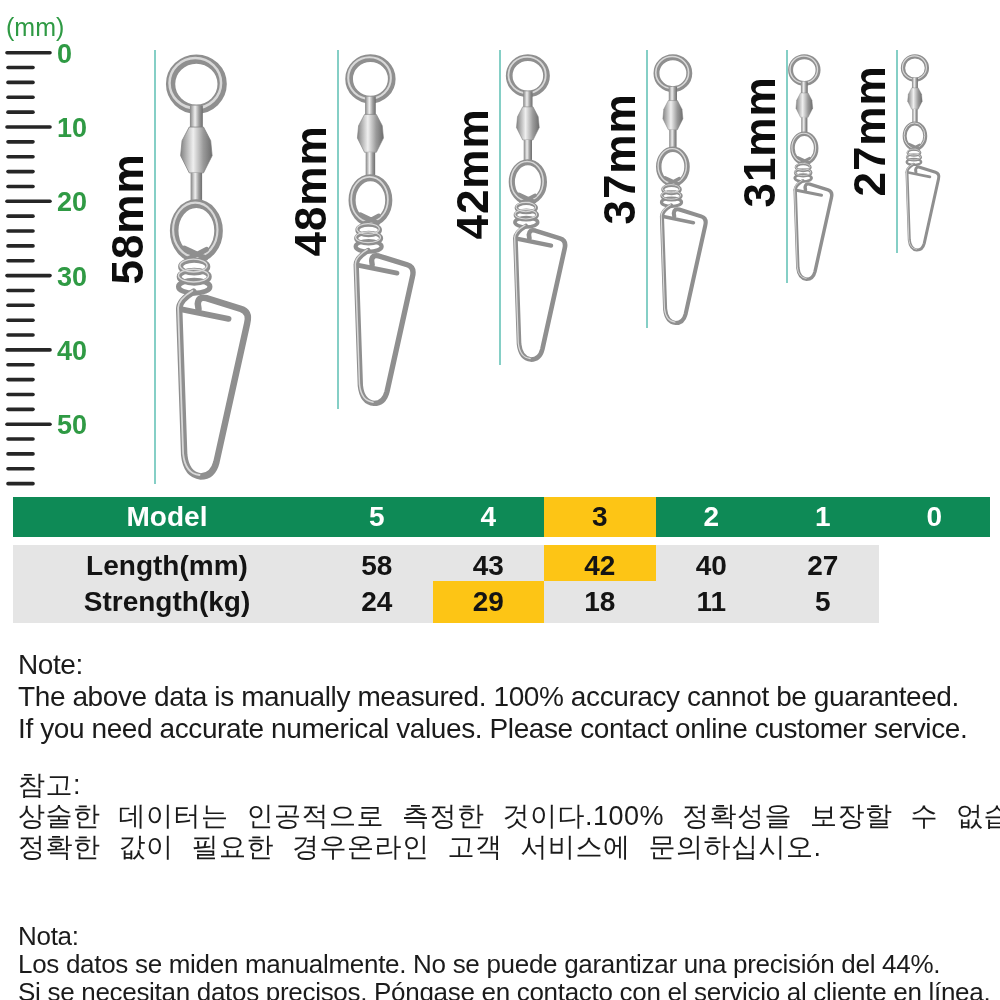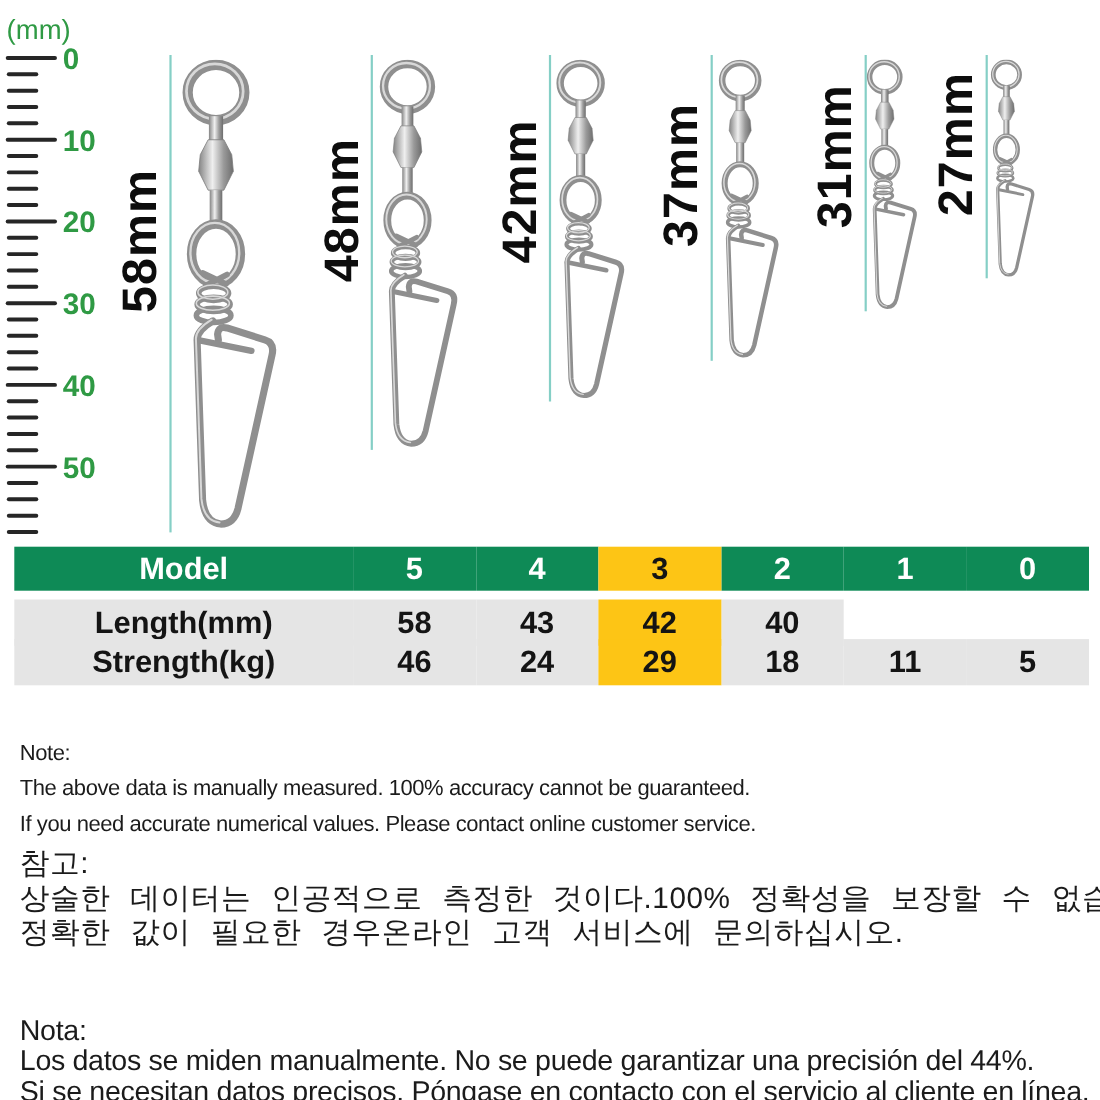--- a/index.html
+++ b/index.html
@@ -23,21 +23,21 @@
   .t-row{display:grid;grid-template-columns:308px repeat(6,1fr);}
   .t-header{height:40px;line-height:40px;}
   .t-body{height:28px;line-height:42px;margin-top:8px;border-radius:16px;}
   .t-cell{text-align:center;font-size:28px;}
   .t-header .t-cell{background:var(--header-bg,#0e8a56);color:var(--header-text,#fff);}
   .t-body .t-cell{background:var(--body-bg,#e5e5e5);color:var(--body-text,#141414);}
   .t-cell.hl{background:var(--highlight-bg,#fdc515) !important;color:#141414 !important;}
 
   
   .note{position:absolute;left:18px;white-space:nowrap;color:#1b1b1b;}
-  .note-en{top:669px;font-size:20px;line-height:32px;letter-spacing:-0.4px;}
+  .note-en{top:649px;font-size:28px;line-height:32px;letter-spacing:-0.4px;}
   .note-ko{top:770px;font-size:27px;line-height:31px;letter-spacing:0.5px;word-spacing:10px;font-weight:400;}
   .note-es{top:886px;font-size:26px;line-height:28px;letter-spacing:-0.3px;margin-top:36px;}
 </style>
 </head>
 <body>
 
 <svg width="0" height="0" style="position:absolute" aria-hidden="true">
   <defs>
     <linearGradient id="barrelGrad" x1="0" y1="0" x2="1" y2="0">
       <stop offset="0" stop-color="#848484"></stop>
@@ -159,24 +159,24 @@
       <div class="t-cell">2</div>
       <div class="t-cell">1</div>
       <div class="t-cell">0</div>
     </div>
     <div class="t-row t-body">
       <div class="t-cell">Length(mm)</div>
       <div class="t-cell">58</div>
       <div class="t-cell">43</div>
       <div class="t-cell hl">42</div>
       <div class="t-cell">40</div>
+      <div class="t-cell">27</div>
     </div>
     <div class="t-row t-body">
       <div class="t-cell">Strength(kg)</div>
-      <div class="t-cell">46</div>
       <div class="t-cell">24</div>
       <div class="t-cell hl">29</div>
       <div class="t-cell">18</div>
       <div class="t-cell">11</div>
       <div class="t-cell">5</div>
     </div>
   </div>
 
   <div class="note note-en">
     <div>Note:</div>

